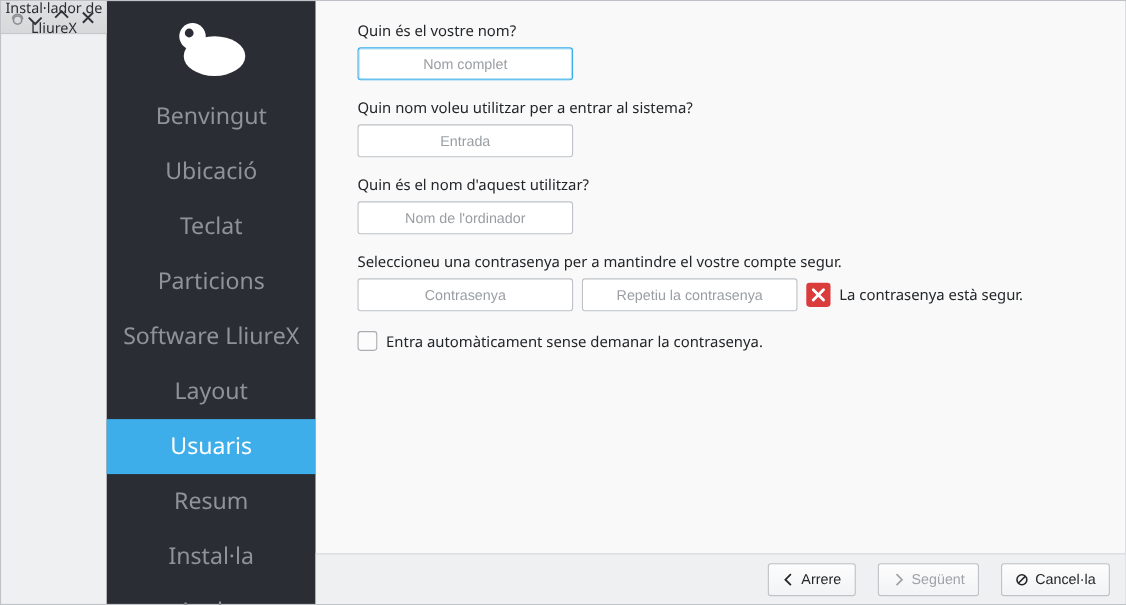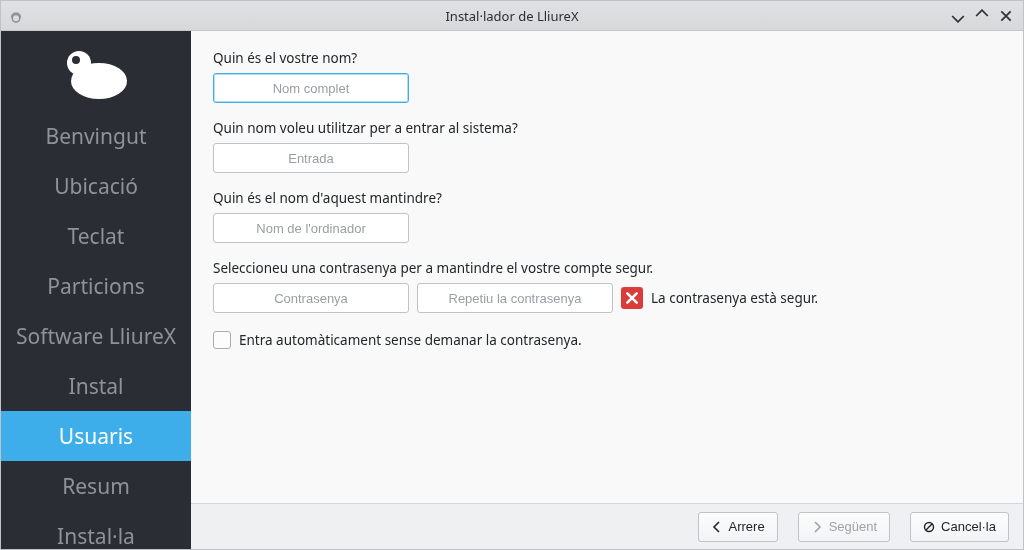--- a/index.html
+++ b/index.html
@@ -1,30 +1,30 @@
 <!DOCTYPE html>
 <html><head>
 <meta charset="utf-8">
 <style>
   * { box-sizing: border-box; margin: 0; padding: 0; }
   html, body { width: 1024px; height: 550px; font-family: "Noto Sans", "Segoe UI", sans-serif; font-size: 14px; color: #232629; }
-  .window { display: flex; flex-direction: column; width: 1024px; height: 550px; background: #eff0f1; border: 1px solid #bfc2c6; }
+  .window { display: flex; flex-direction: row; width: 1024px; height: 550px; background: #eff0f1; border: 1px solid #bfc2c6; }
   .titlebar { height: 30px; display: flex; align-items: center; background: linear-gradient(#dfe1e3,#d6d8da); border-bottom: 1px solid #c6c8cb; position: relative; }
   .titlebar .app-icon { width: 18px; height: 18px; margin-left: 6px; display:flex; align-items:center; justify-content:center; }
   .titlebar .title { position:absolute; left:0; right:0; text-align:center; font-size:13px; color:#2b2e31; }
   .titlebar .win-controls { margin-left:auto; display:flex; gap:10px; padding-right:10px; z-index:2; }
   .titlebar .win-controls span { width:14px; height:14px; display:inline-flex; align-items:center; justify-content:center; color:#303336; cursor:pointer; }
   .body { flex:1; display:flex; min-height:0; }
   .sidebar { width:190px; background:#2a2e34; display:flex; flex-direction:column; align-items:stretch; }
   .sidebar .logo { display:flex; justify-content:center; padding:18px 0 10px; }
   .sidebar .nav { display:flex; flex-direction:column; }
   .sidebar .nav-item { text-align:center; padding:11px 4px; font-size:21px; color:#8f9398; cursor:pointer; }
   .sidebar .nav-item.active { background:#3daee9; color:#ffffff; }
   .main { flex:1; display:flex; flex-direction:column; background:#f9f9fa; }
-  .form-area { flex:1; padding:18px 22px; overflow:auto; }
+  .form-area { flex:1; padding:18px 38px; overflow:auto; }
   .field-group { margin-bottom:16px; }
   .field-label { font-size:13.5px; color:#232629; margin-bottom:6px; }
   input.text-input { width:196px; height:30px; border:1px solid #bfc2c6; border-radius:3px; background:#ffffff; padding:0 8px; font-size:13px; color:#232629;text-align:center; }
   input.text-input::placeholder { color:#9a9ea3; }
   input.text-input.focused { border:1px solid #3daee9; box-shadow:0 0 0 1px rgba(61,174,233,.4) inset; outline:none; }
   .pw-row { display:flex; align-items:center; gap:8px; }
   .pw-row input.text-input { width:196px; }
   .err-icon { width:22px; height:22px; background:#da3b3b; border-radius:3px; display:flex; align-items:center; justify-content:center; }
   .err-icon svg { width:14px; height:14px; }
   .err-text { font-size:13.5px; color:#232629; }
@@ -77,21 +77,21 @@
           <circle cx="22" cy="14" r="12" fill="#ffffff"></circle>
           <circle cx="19" cy="11" r="4" fill="#2a2e34"></circle>
         </svg>
       </div>
       <div class="nav">
         <div class="nav-item">Benvingut</div>
         <div class="nav-item">Ubicació</div>
         <div class="nav-item">Teclat</div>
         <div class="nav-item">Particions</div>
         <div class="nav-item">Software LliureX</div>
-        <div class="nav-item">Instal</div>
+        <div class="nav-item">Layout</div>
         <div class="nav-item active">Usuaris</div>
         <div class="nav-item">Resum</div>
         <div class="nav-item">Instal·la</div>
         <div class="nav-item">Acaba</div>
       </div>
     </div>
 
     <div class="main">
       <div class="form-area">
 
@@ -99,21 +99,21 @@
           <div class="field-label">Quin és el vostre nom?</div>
           <input class="text-input focused" type="text" placeholder="Nom complet" style="">
         </div>
 
         <div class="field-group">
           <div class="field-label">Quin nom voleu utilitzar per a entrar al sistema?</div>
           <input class="text-input" type="text" placeholder="Entrada" style="">
         </div>
 
         <div class="field-group">
-          <div class="field-label">Quin és el nom d'aquest mantindre?</div>
+          <div class="field-label">Quin és el nom d'aquest utilitzar?</div>
           <input class="text-input" type="text" placeholder="Nom de l'ordinador" style="">
         </div>
 
         <div class="field-group">
           <div class="field-label">Seleccioneu una contrasenya per a mantindre el vostre compte segur.</div>
           <div class="pw-row">
             <input class="text-input" type="password" placeholder="Contrasenya" style="">
             <input class="text-input" type="password" placeholder="Repetiu la contrasenya" style="">
             <span class="err-icon">
               <svg viewBox="0 0 12 12">

